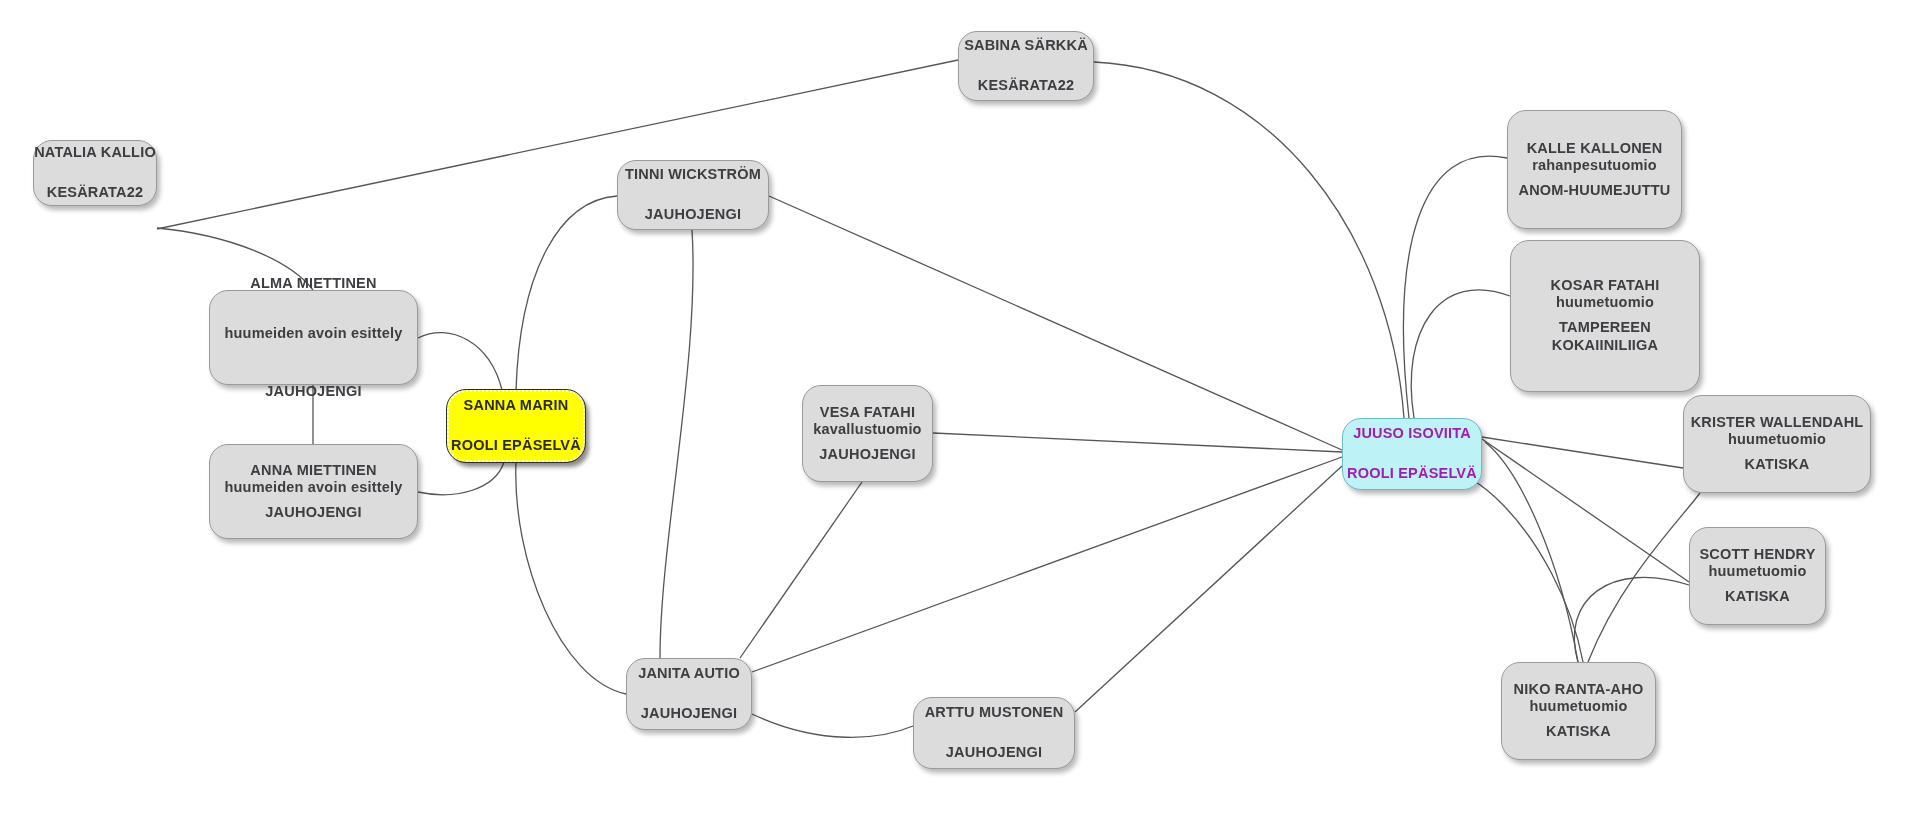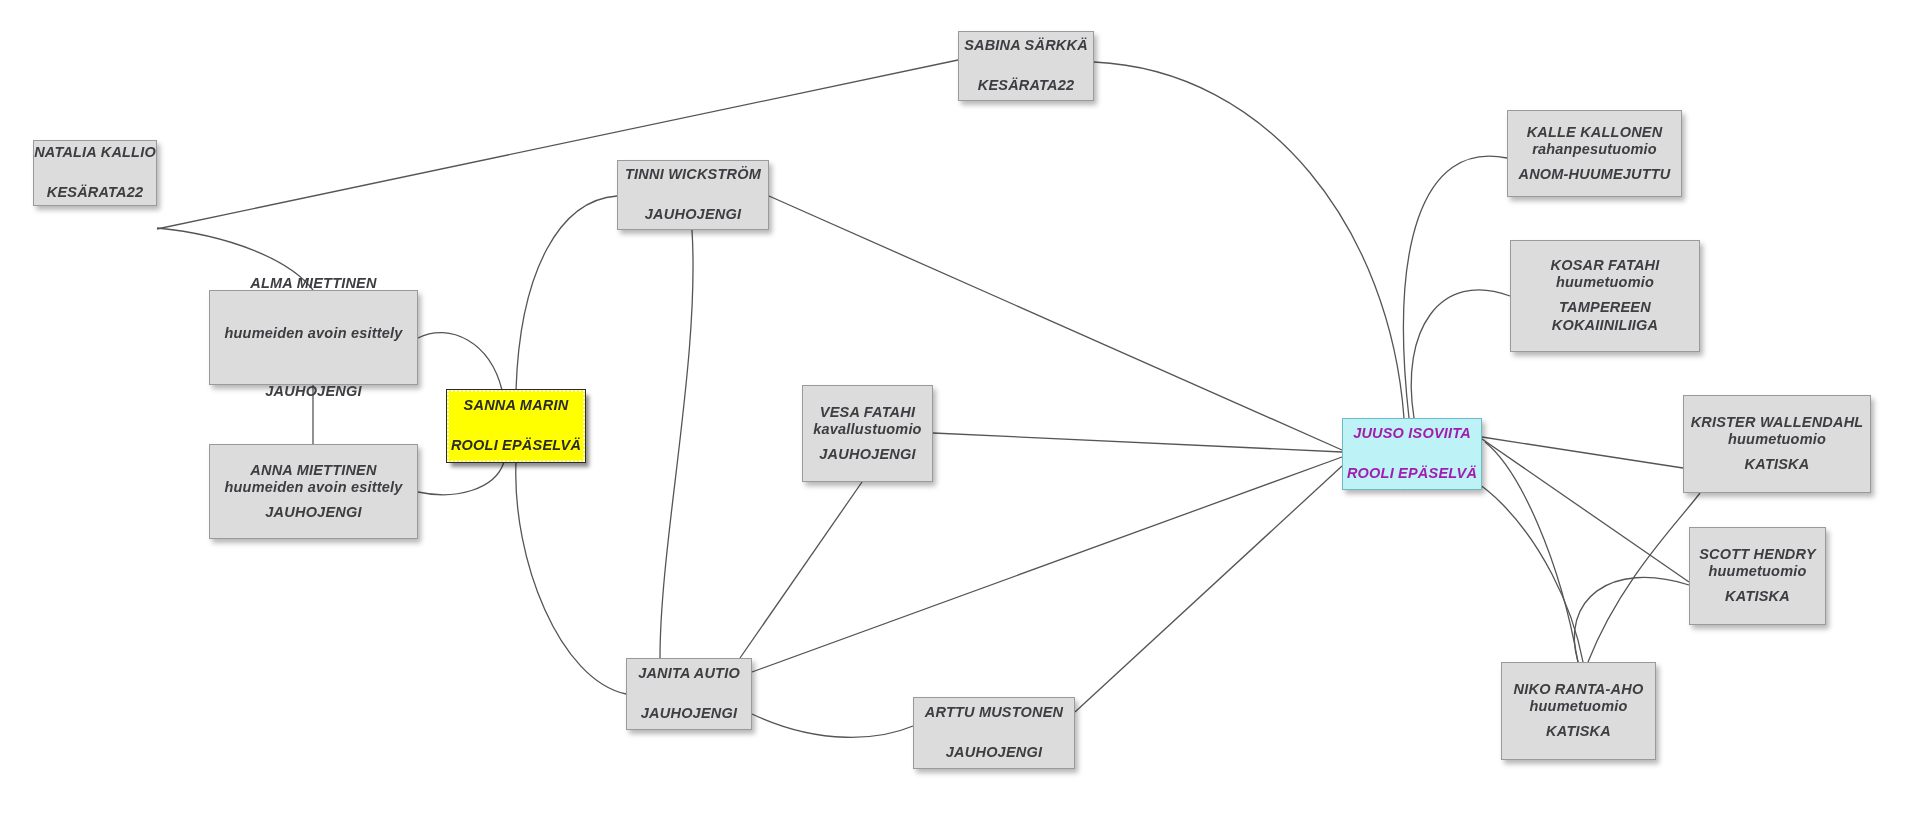--- a/index.html
+++ b/index.html
@@ -31,29 +31,28 @@
     stroke-width: 1.3;
   }
   .node {
     position: absolute;
     box-sizing: border-box;
     display: flex;
     flex-direction: column;
     align-items: center;
     justify-content: center;
     text-align: center;
-    border-radius: 0;
+    border-radius: 19px;
     border: 1px solid #9a9a9a;
     background: #dcdcdc;
     color: #3d3d42;
     box-shadow: 3px 4px 5px rgba(0,0,0,0.28);
     font-weight: bold;
     letter-spacing: 0.2px;
     padding: 4px 10px;
-    font-style: italic;
   }
   .node .name {
     font-size: 14.5px;
     line-height: 1.18;
     white-space: nowrap;
   }
   .node .conviction {
     font-size: 14.5px;
     font-weight: bold;
     line-height: 1.18;
@@ -153,26 +152,26 @@
         <div class="group">JAUHOJENGI</div>
       </div>
       <div class="node compact" style="left: 913px; top: 697px; width: 162px; height: 72px;">
         <div class="name">ARTTU MUSTONEN</div>
         <div class="group">JAUHOJENGI</div>
       </div>
       <div class="node highlight-cyan compact" style="left: 1342px; top: 418px; width: 140px; height: 72px;">
         <div class="name">JUUSO ISOVIITA</div>
         <div class="group">ROOLI EPÄSELVÄ</div>
       </div>
-      <div class="node" style="left: 1507px; top: 110px; width: 175px; height: 87px;">
+      <div class="node" style="left: 1507px; top: 110px; width: 175px; height: 119px;">
         <div class="name">KALLE KALLONEN</div>
         <div class="conviction">rahanpesutuomio</div>
         <div class="group">ANOM-HUUMEJUTTU</div>
       </div>
-      <div class="node" style="left: 1510px; top: 240px; width: 190px; height: 112px;">
+      <div class="node" style="left: 1510px; top: 240px; width: 190px; height: 152px;">
         <div class="name">KOSAR FATAHI</div>
         <div class="conviction">huumetuomio</div>
         <div class="group two-line">
           <div>TAMPEREEN</div>
           <div>KOKAIINILIIGA</div>
         </div>
       </div>
       <div class="node" style="left: 1683px; top: 395px; width: 188px; height: 98px;">
         <div class="name">KRISTER WALLENDAHL</div>
         <div class="conviction">huumetuomio</div>

